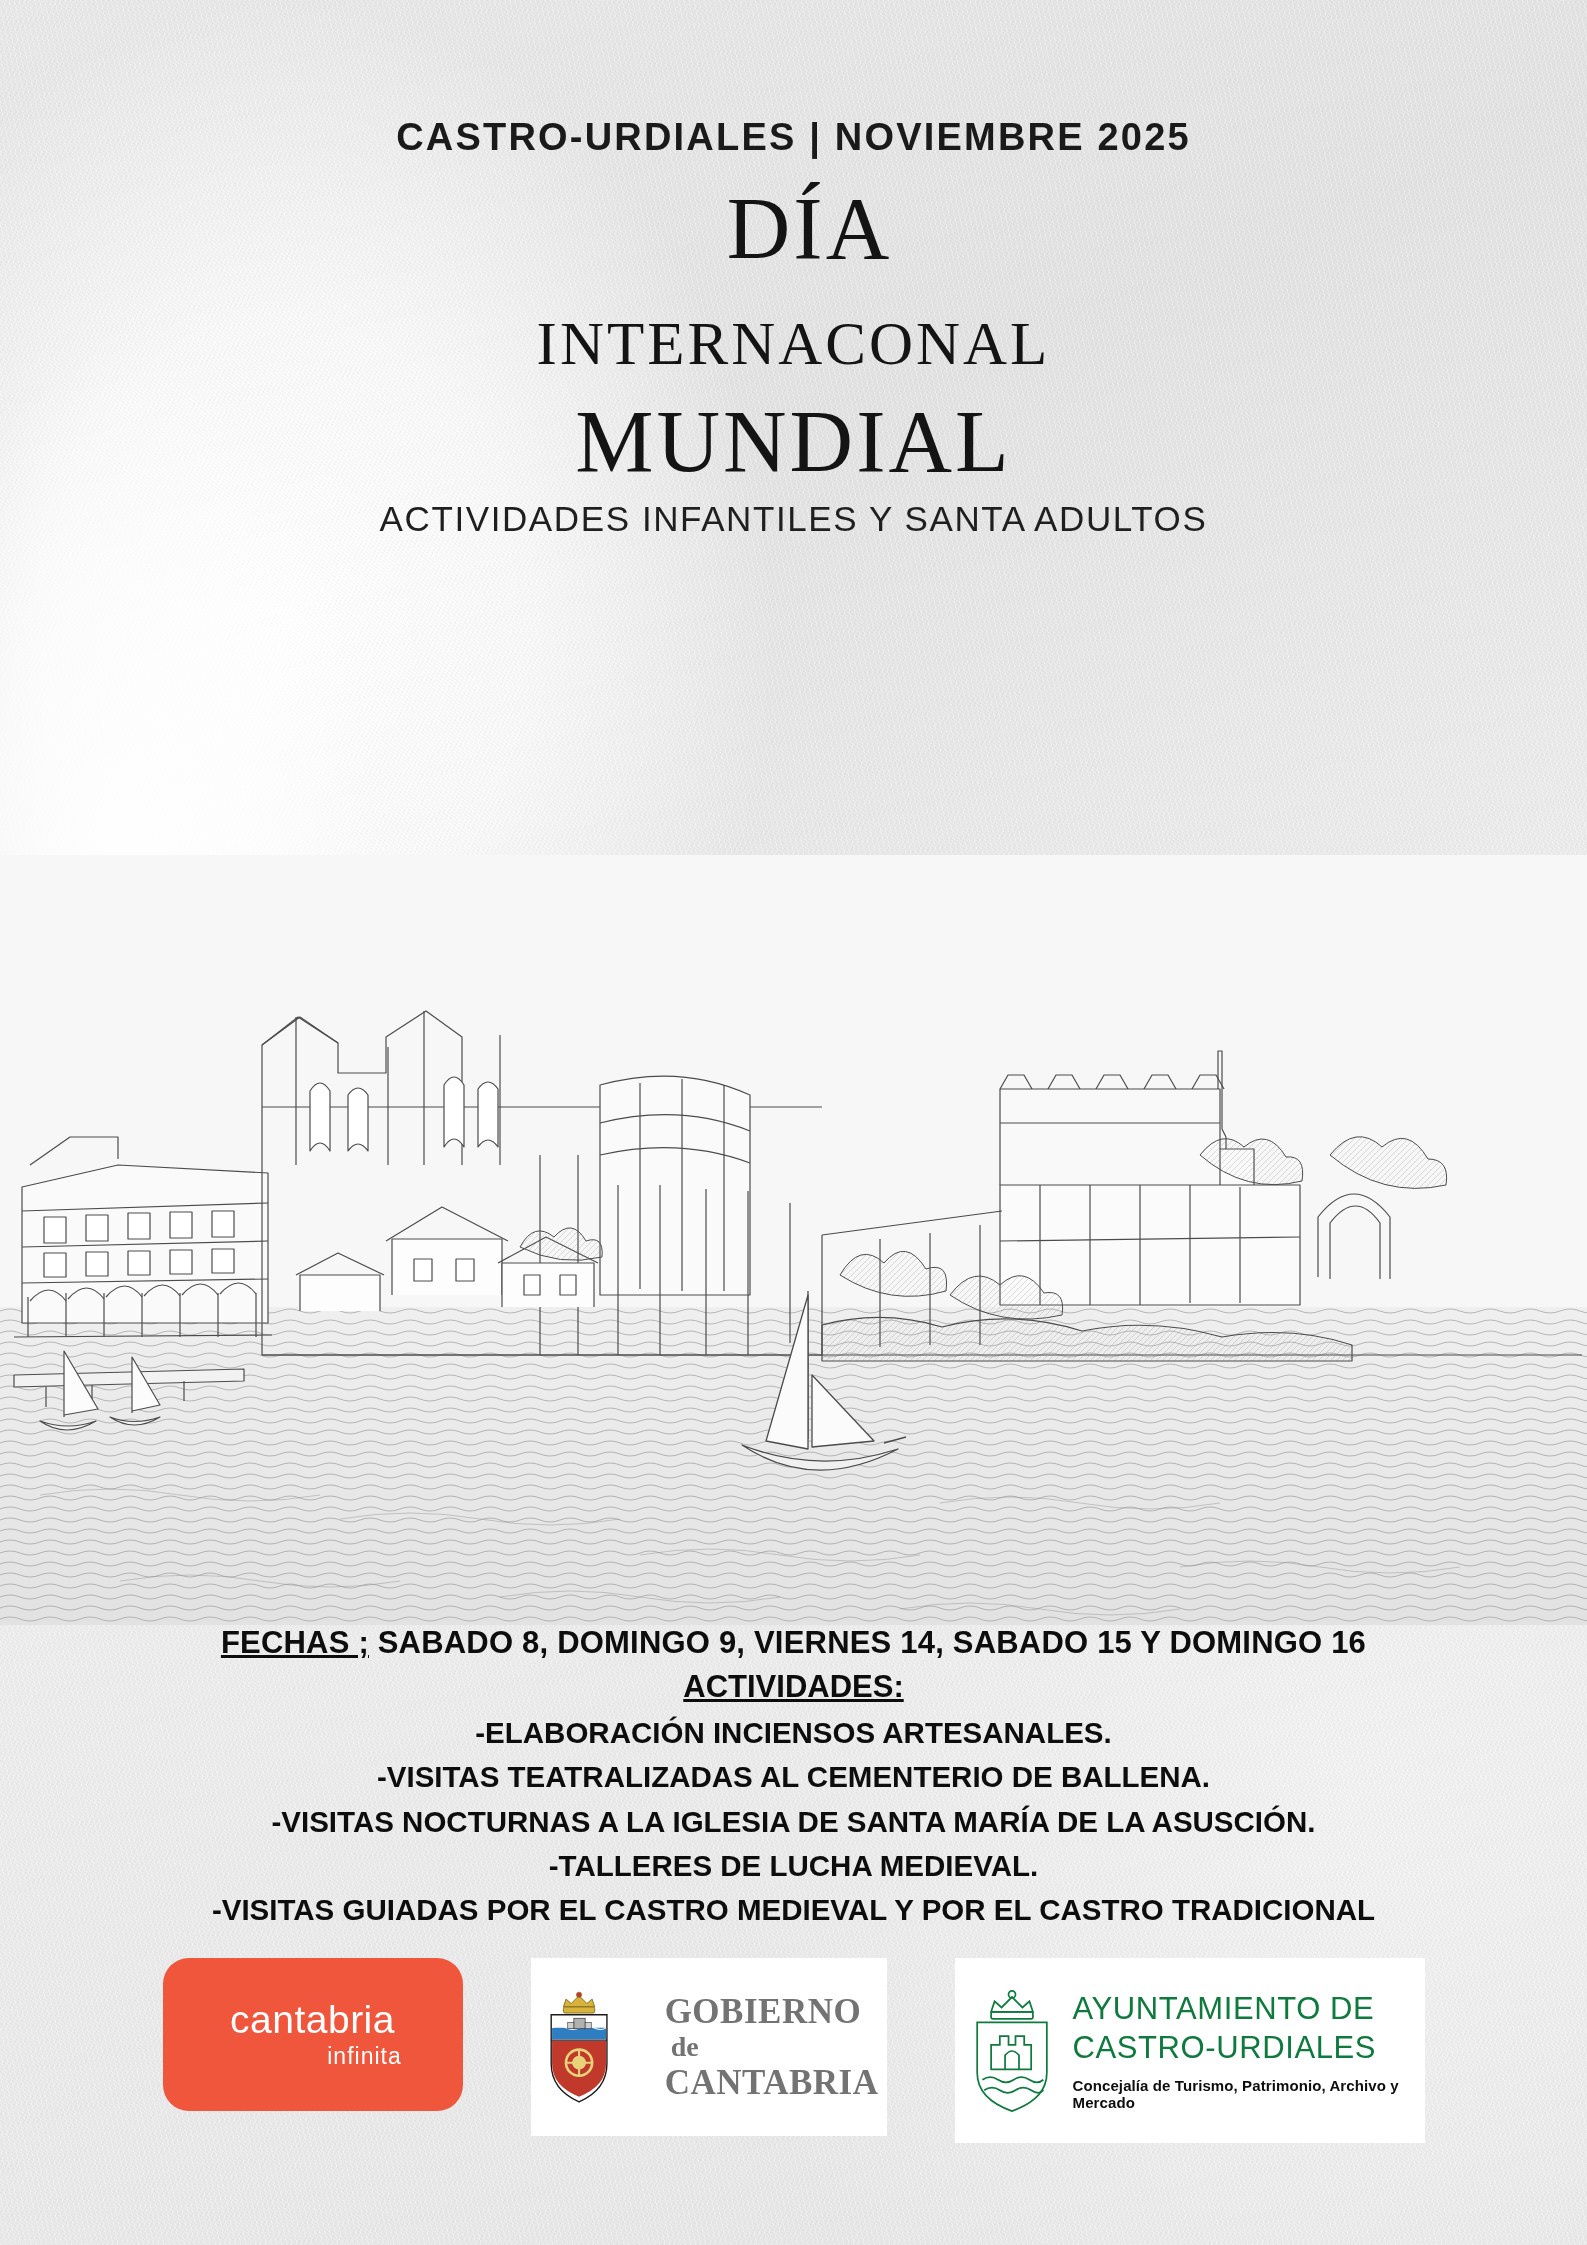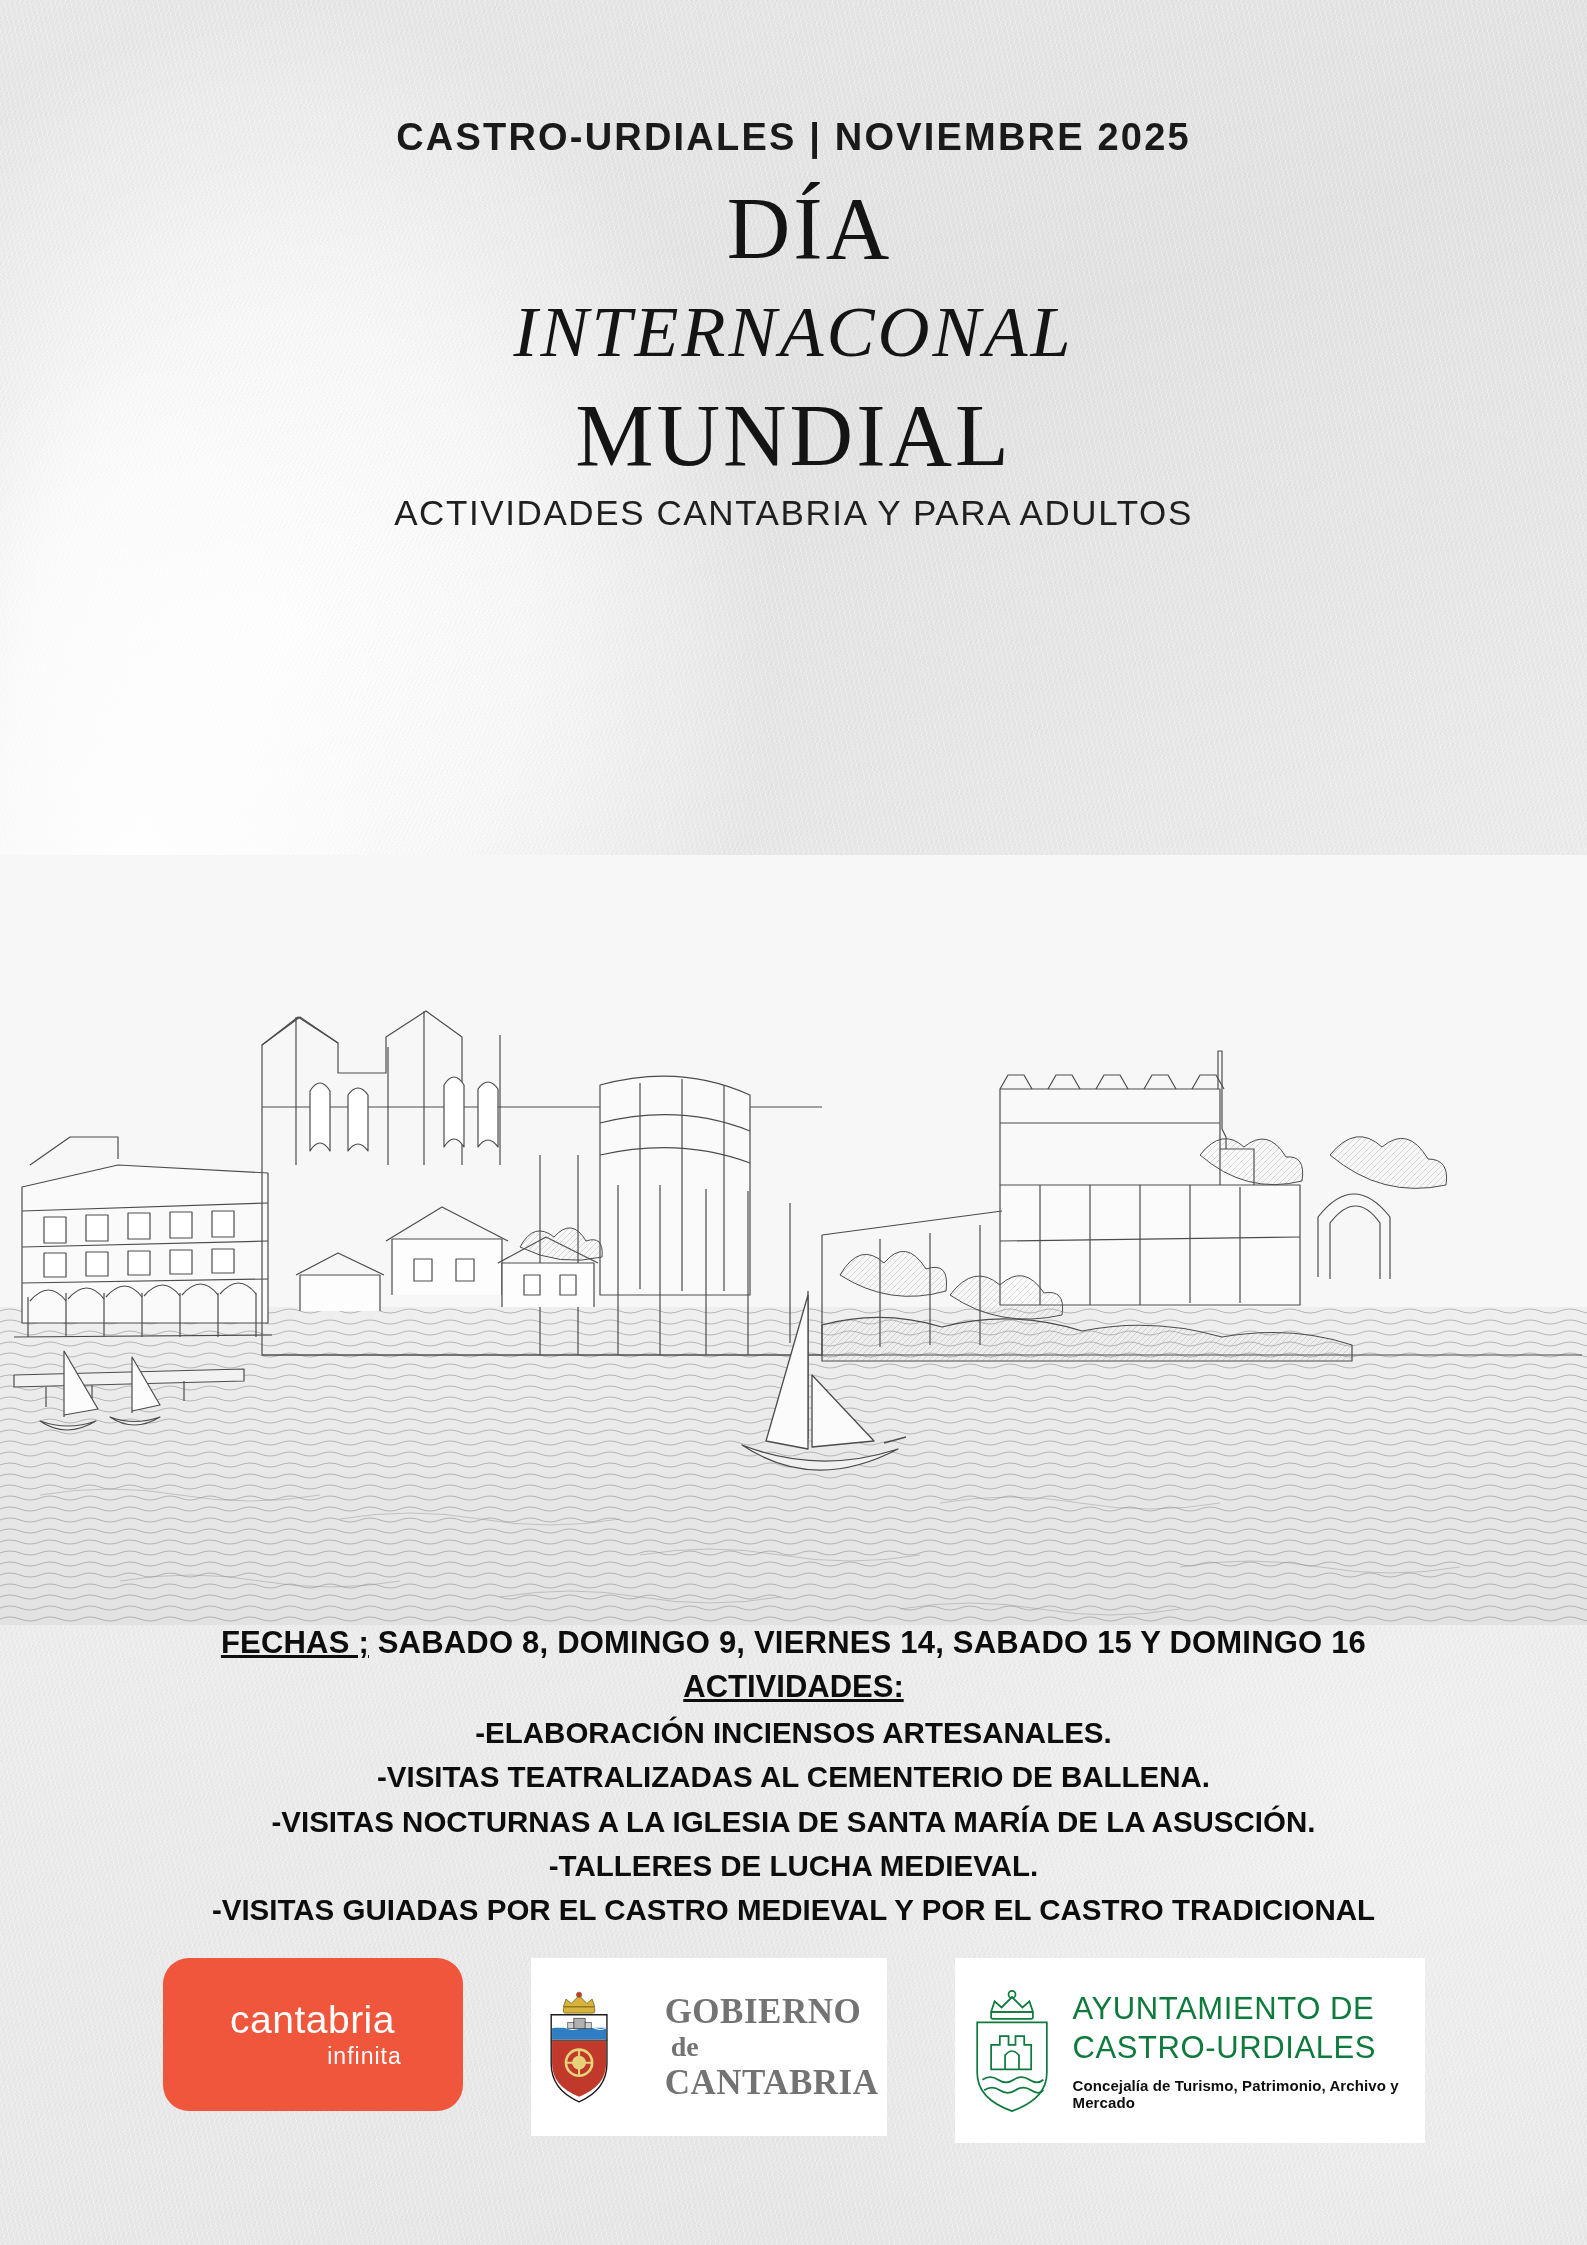--- a/index.html
+++ b/index.html
@@ -66,23 +66,22 @@
     letter-spacing: 3px;
     font-weight: 400;
     line-height: 1.02;
   }
   .title-l1 {
     font-size: 88px;
     margin-top: 28px;
     padding-left: 32px;
   }
   .title-l2 {
-    font-size: 72px;
-    margin-top: 22px;
-    font-style: italic;
+    font-size: 61px;
+    margin-top: 39px;
   }
   .title-l3 {
     font-size: 88px;
     margin-top: 22px;
   }
   .title-l4 {
     font-size: 88px;
     margin-top: 22px;
   }
   .subtitle {
@@ -215,21 +214,21 @@
 
 <div class="poster">
   <div class="grain"></div>
   <div class="soft-white-left"></div>
 
   <div class="header">
     <div class="kicker">CASTRO-URDIALES | NOVIEMBRE 2025</div>
     <div class="title title-l1">DÍA</div>
     <div class="title title-l2">INTERNACONAL</div>
     <div class="title title-l4">MUNDIAL</div>
-    <div class="subtitle">ACTIVIDADES CANTABRIA Y PARA ADULTOS</div>
+    <div class="subtitle">ACTIVIDADES INFANTILES Y SANTA ADULTOS</div>
   </div>
 
   <div class="illus">
     <svg width="1587" height="770" viewBox="0 0 1587 770" xmlns="http://www.w3.org/2000/svg">
       <defs>
         <linearGradient id="sea" x1="0" y1="0" x2="0" y2="1">
           <stop offset="0%" stop-color="#efefef"></stop>
           <stop offset="100%" stop-color="#e2e2e2"></stop>
         </linearGradient>
         <pattern id="hatch" width="6" height="6" patternUnits="userSpaceOnUse">

